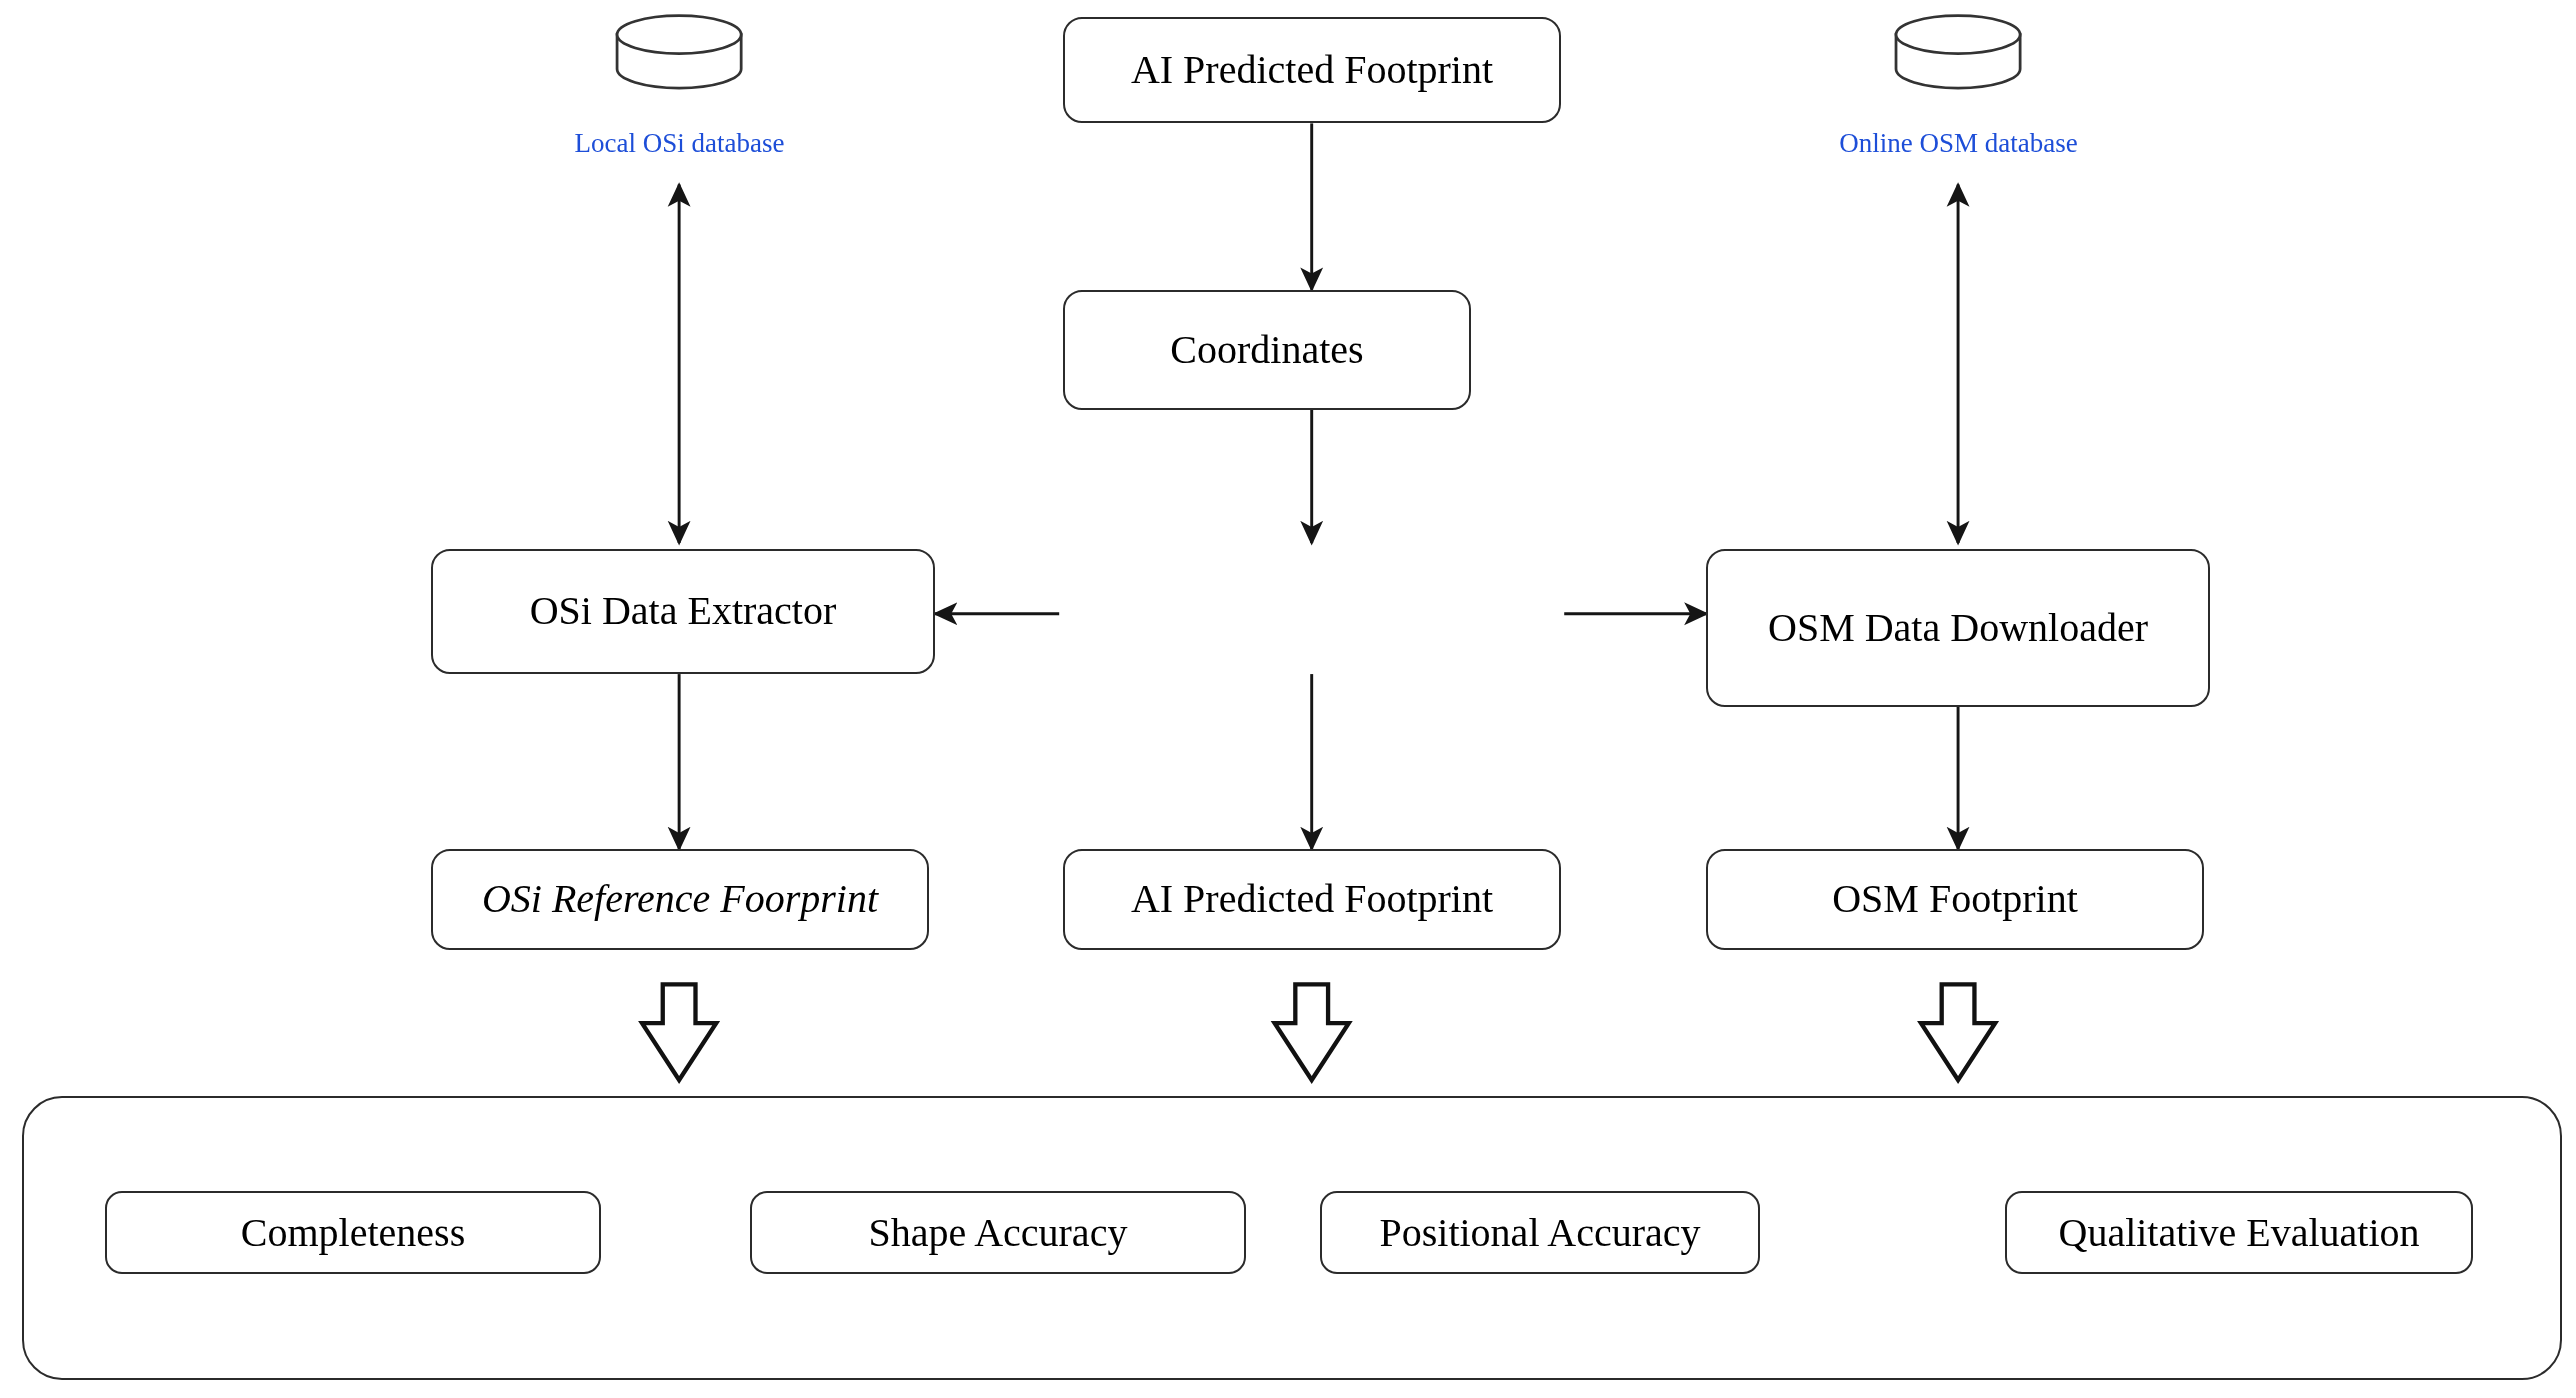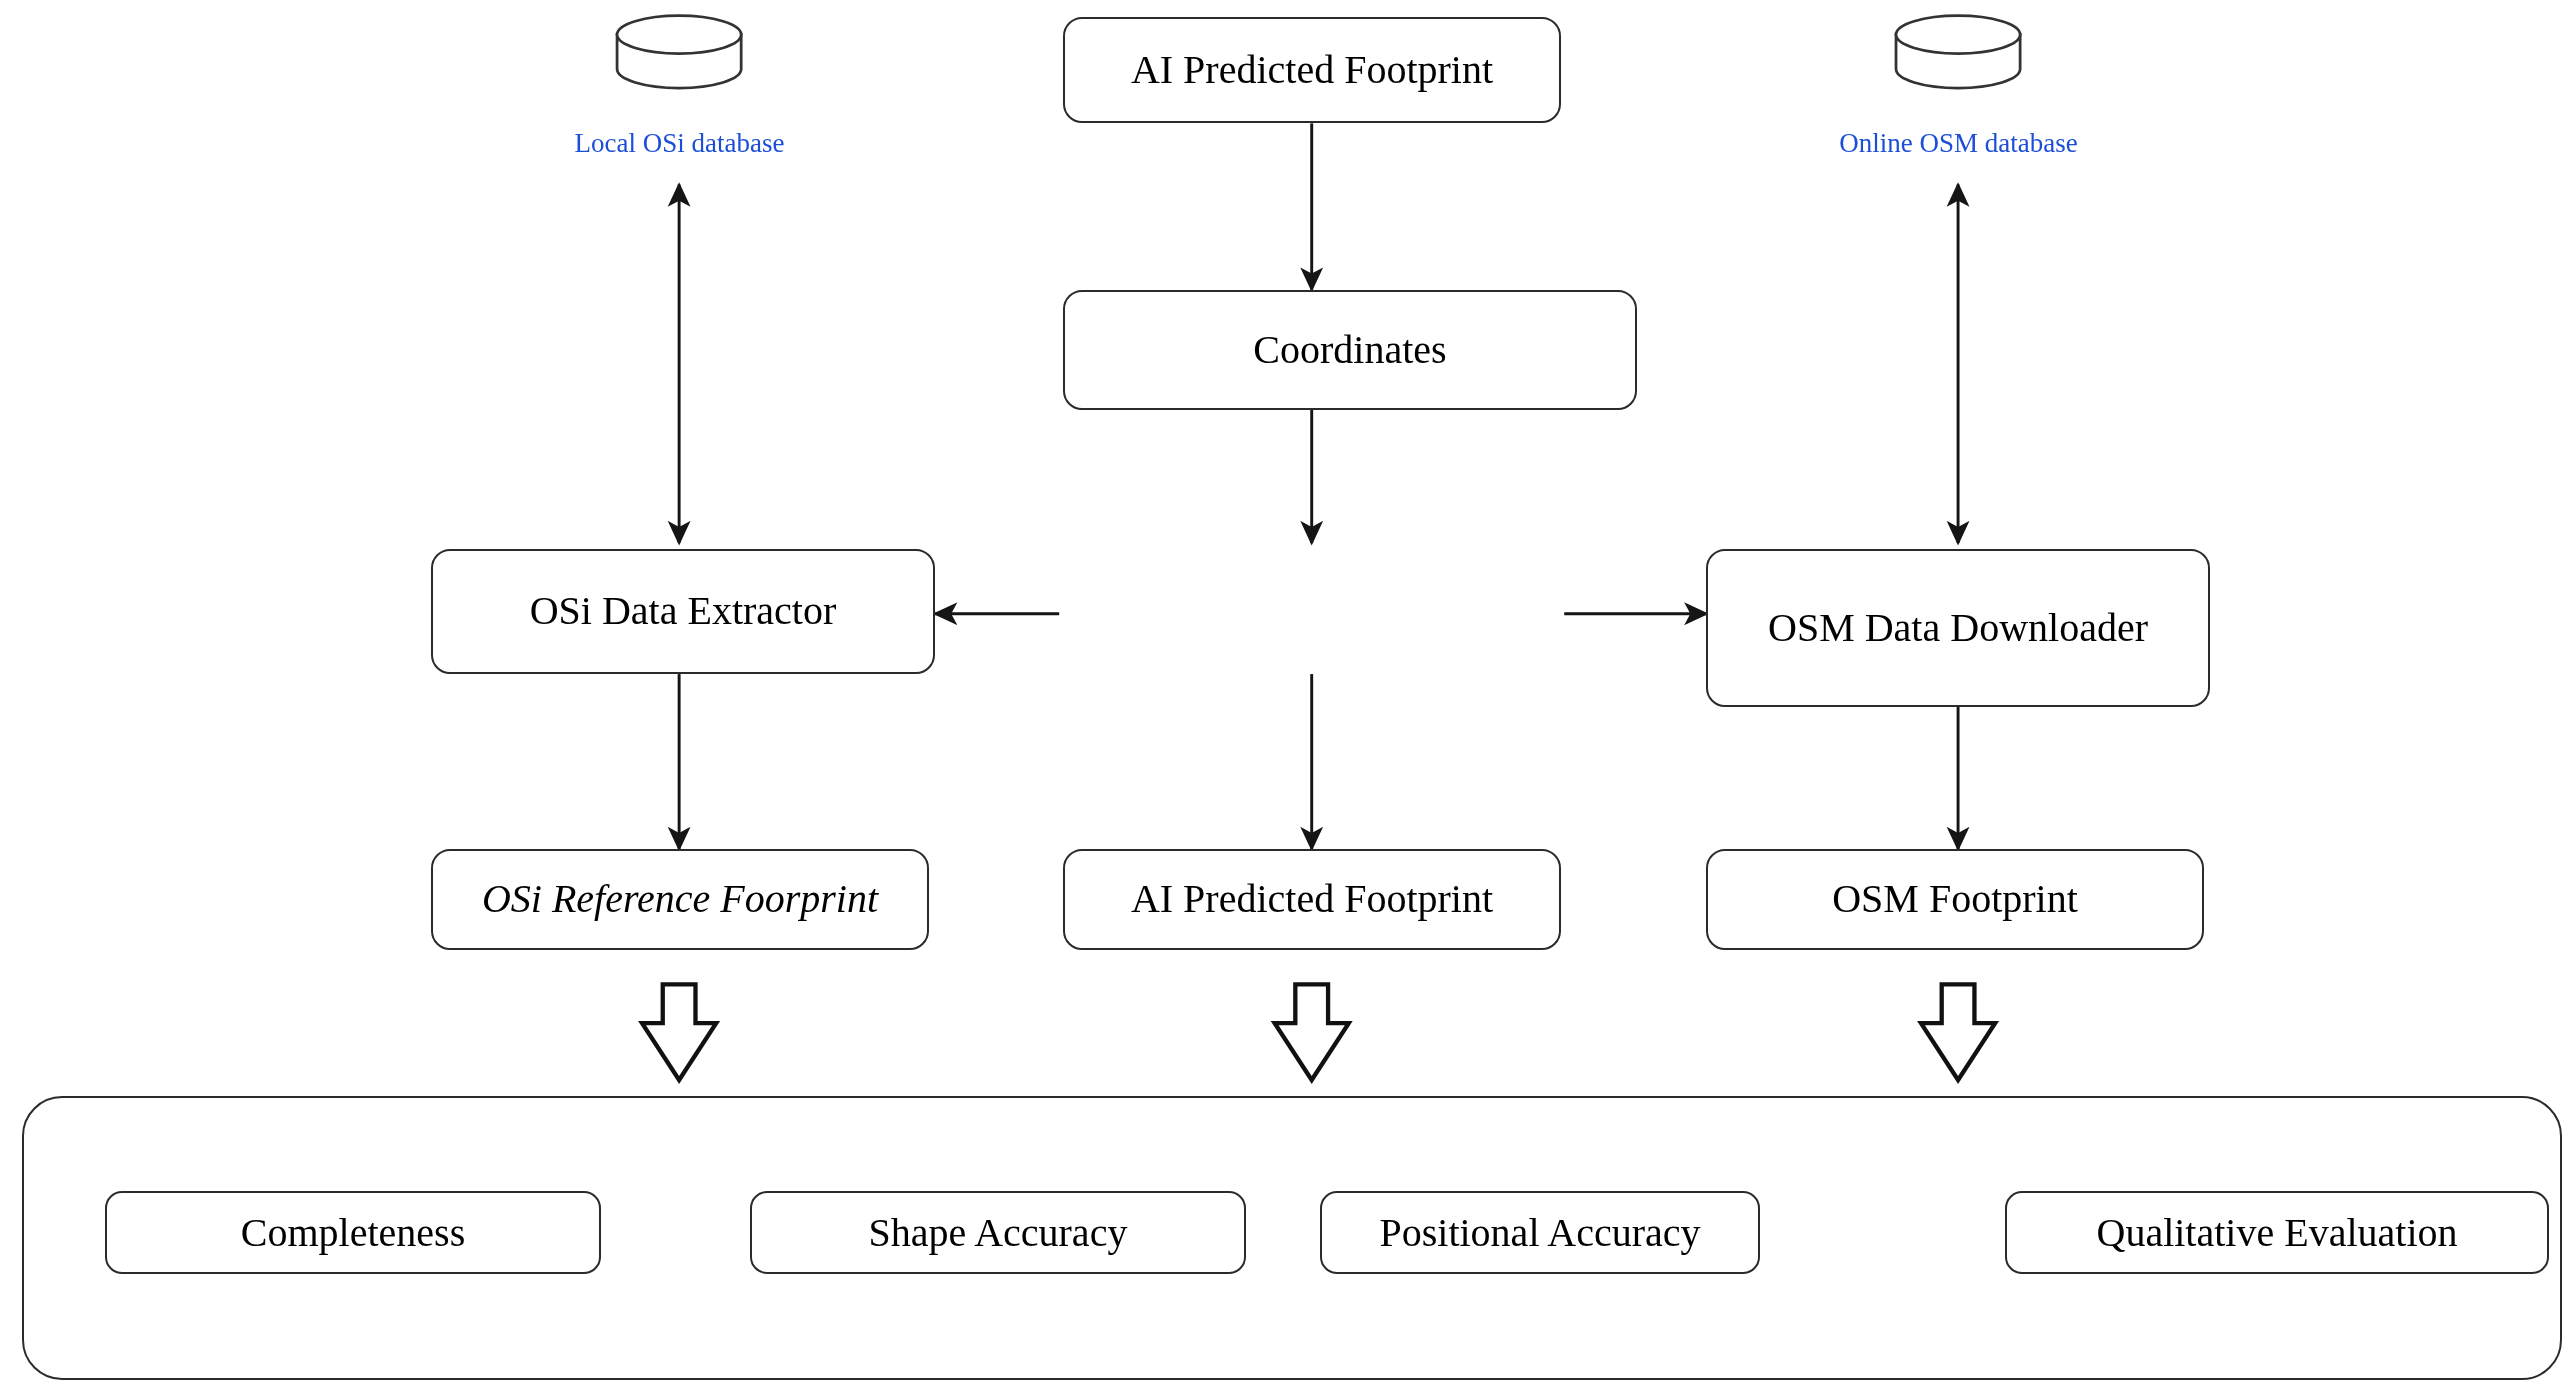--- a/index.html
+++ b/index.html
@@ -122,37 +122,37 @@
     <path d="M1503,1142 L1541,1142 L1541,1187 L1565,1187 L1522,1253 L1479,1187 L1503,1187 Z" fill="#ffffff" stroke="#111111" stroke-width="5"></path>
     <path d="M2253,1142 L2291,1142 L2291,1187 L2315,1187 L2272,1253 L2229,1187 L2253,1187 Z" fill="#ffffff" stroke="#111111" stroke-width="5"></path>
   </svg>
 
   <div class="db-label" style="left:507px; top:128px; width:345px;">Local OSi database</div>
 
   <div class="db-label" style="left:1786px; top:128px; width:345px;">Online OSM database</div>
 
   <div class="node" style="left:1063px; top:17px; width:498px; height:106px;">AI Predicted Footprint</div>
 
-  <div class="node" style="left:1063px; top:290px; width:574px; height:120px;">Coordinates</div>
+  <div class="node" style="left:1063px; top:290px; width:408px; height:120px;">Coordinates</div>
 
   <div class="node" style="left:431px; top:549px; width:504px; height:125px;">OSi Data Extractor</div>
 
 
   <div class="node" style="left:1706px; top:549px; width:504px; height:158px;">OSM Data Downloader</div>
 
   <div class="node" style="left:431px; top:849px; width:498px; height:101px;font-style:italic;">OSi Reference Foorprint</div>
 
   <div class="node" style="left:1063px; top:849px; width:498px; height:101px;">AI Predicted Footprint</div>
 
   <div class="node" style="left:1706px; top:849px; width:498px; height:101px;">OSM Footprint</div>
 
   <div class="eval-panel"></div>
 
   <div class="eval-box" style="left:105px; width:496px;">Completeness</div>
 
   <div class="eval-box" style="left:750px; width:496px;">Shape Accuracy</div>
 
   <div class="eval-box" style="left:1308px; width:440px;margin-left:12px;">Positional Accuracy</div>
 
-  <div class="eval-box" style="left:2005px; width:544px;">Qualitative Evaluation</div>
+  <div class="eval-box" style="left:2005px; width:468px;">Qualitative Evaluation</div>
 
 </div>
 
 
 </body></html>

